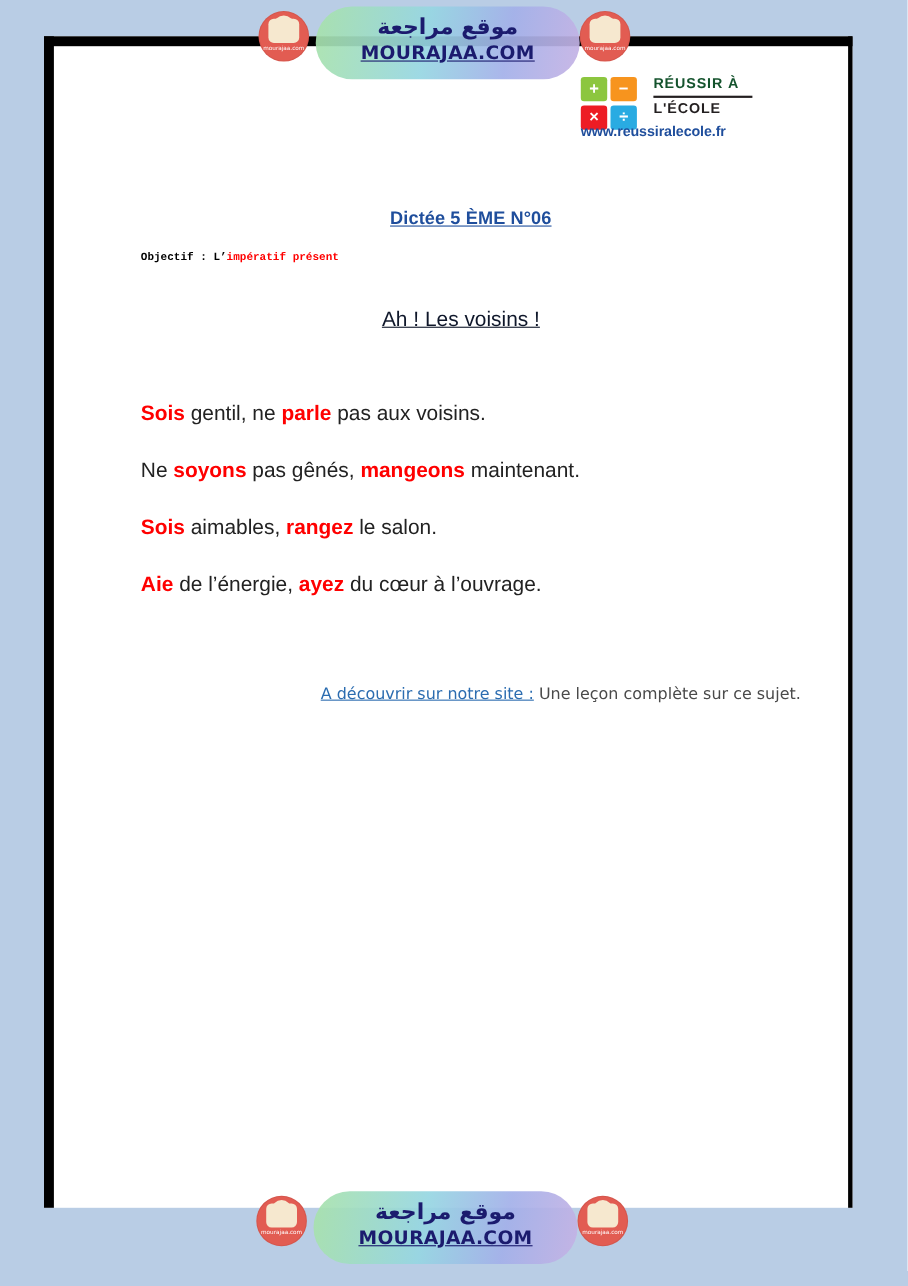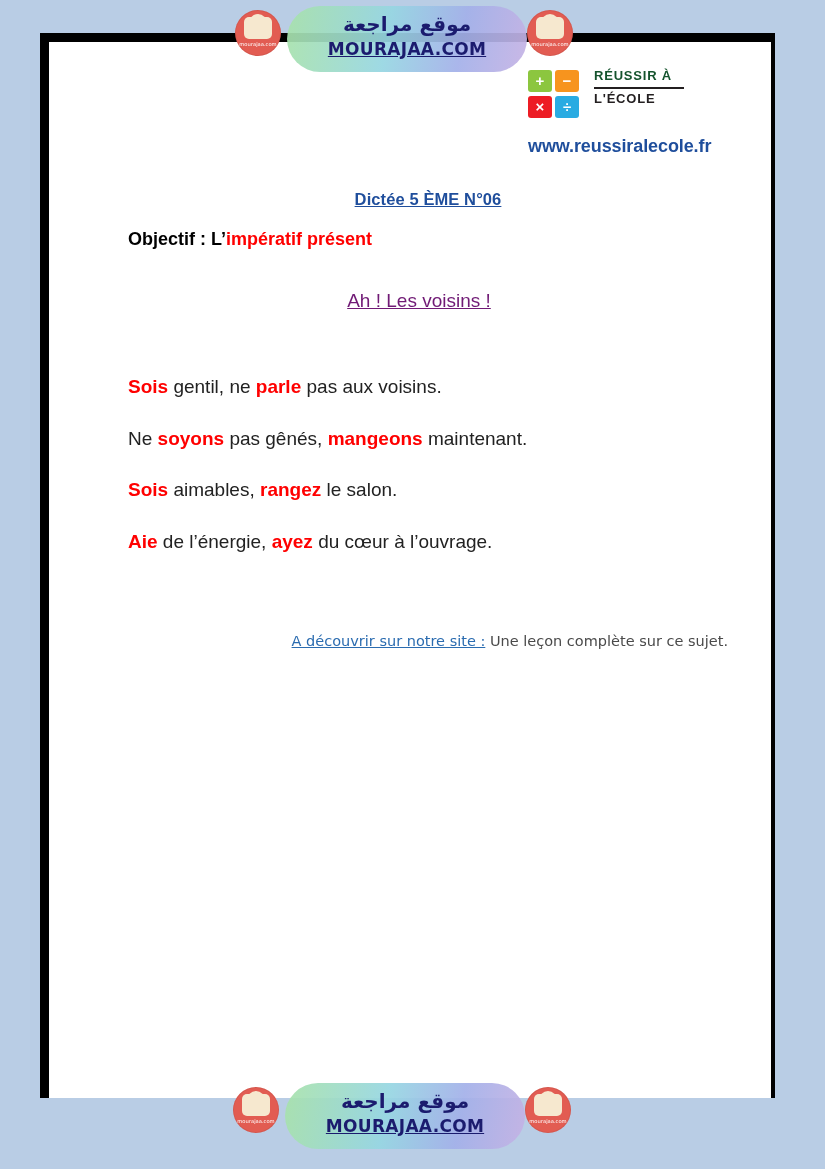--- a/index.html
+++ b/index.html
@@ -98,22 +98,22 @@
   #logo .txt2 {
     position: absolute;
     left: 66px; top: 23px;
     font-size: 13px;
     font-weight: bold;
     letter-spacing: 0.8px;
     color: #231f20;
   }
   #logo .url {
     position: absolute;
-    left: 0; top: 68px;
-    font-size: 18px;
+    left: 0; top: 44px;
+    font-size: 13px;
     font-weight: bold;
     color: #1f4e9c;
     letter-spacing: -0.1px;
   }
 
   
   #content {
     position: absolute;
     left: 128px;
     top: 190px;
@@ -122,31 +122,32 @@
   .doc-title {
     font-size: 16.5px;
     font-weight: bold;
     color: #1f4e9c;
     text-decoration: underline;
     margin: 0 0 20px 0;
     letter-spacing: 0.1px;
     text-align: center;
   }
   .objective {
-    font-size: 18px;
+    font-size: 10px;
     font-weight: bold;
     color: #000000;
     margin: 16px 0 40px 0;
+    font-family: Liberation Mono, monospace;
   }
   .objective .red { color: #ff0000; }
 
   .lesson-title {
     text-align: center;
     font-size: 19px;
-    color: #701a75;
+    color: #0f172a;
     text-decoration: underline;
     margin: 0 0 62px 0;
     padding-right: 18px;
   }
 
   .sentences { margin: 0; }
   .sentence {
     font-size: 19px;
     color: #222222;
     margin: 0 0 26px 0;

